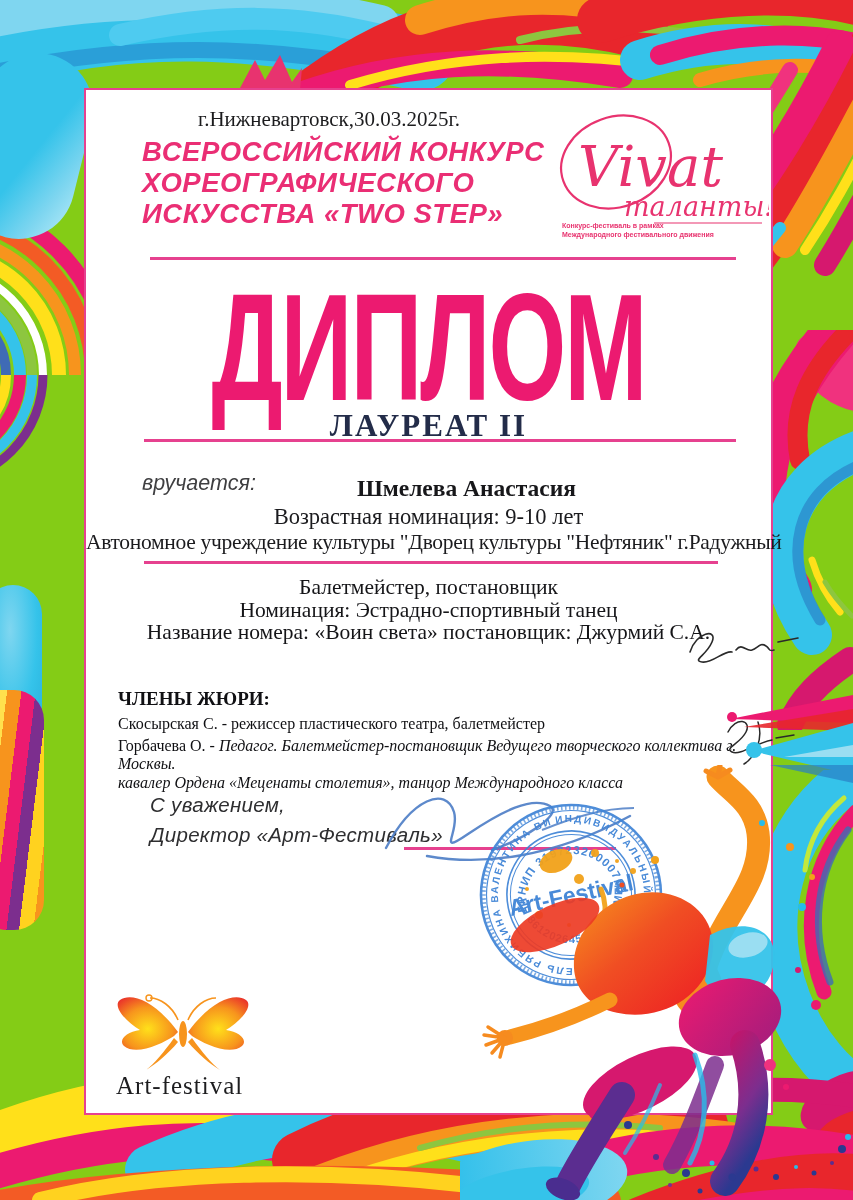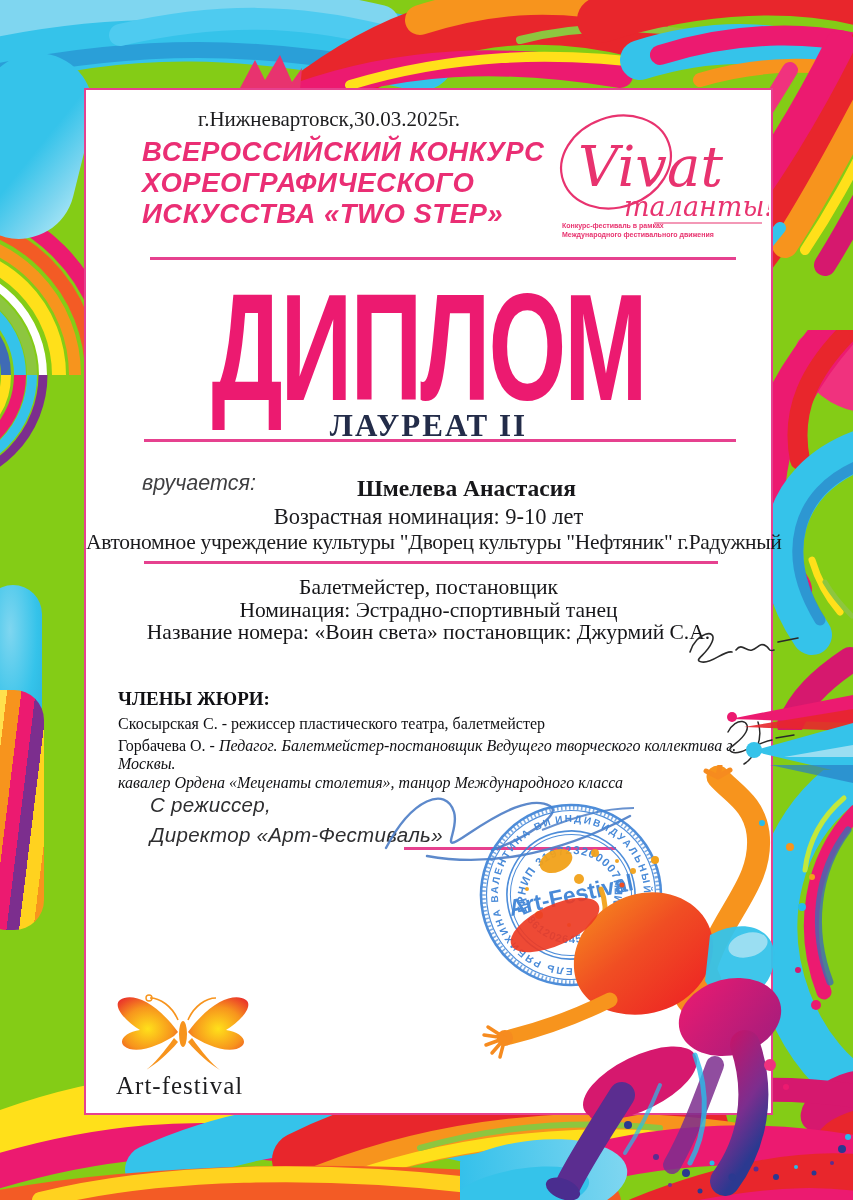--- a/index.html
+++ b/index.html
@@ -195,21 +195,21 @@
       <div class="jury-l3"><span style="position:static;">Горбачева О. -</span><span class="it" style="position:static;"> Педагог. Балетмейстер-постановщик Ведущего творческого коллектива г. Москвы.</span></div>
       <div class="jury-l4">кавалер Ордена «Меценаты столетия», танцор Международного класса</div>
     </div>
 
     <svg style="left:630px;top:622px;z-index:15;" width="85" height="55" viewBox="0 0 85 55">
       <path d="M12,20 C20,4 36,8 30,20 C24,32 8,36 16,40 C24,44 42,30 56,28 M42,10 C48,28 38,46 28,52" stroke="#2a2a2a" stroke-width="1.5" fill="none" stroke-linecap="round"></path>
       <path d="M60,26 l18,-3" stroke="#2a2a2a" stroke-width="1.4" fill="none" stroke-linecap="round"></path>
     </svg>
 
     <div class="signoff sans">
-      <div>С режиссер,</div>
+      <div>С уважением,</div>
       <div>Директор «Арт-Фестиваль»</div>
     </div>
 
     <svg style="left:286px;top:688px;z-index:5;" width="270" height="100" viewBox="0 0 270 100">
       <path d="M14,70 C40,20 74,8 82,34 C88,54 64,78 96,56 C130,33 160,18 178,28 C192,36 150,62 120,72
                M55,78 C110,88 180,80 258,38" stroke="#4f7fc7" stroke-width="2.4" fill="none" stroke-linecap="round" opacity=".92"></path>
       <path d="M170,52 C200,40 230,30 262,30" stroke="#4f7fc7" stroke-width="2" fill="none" opacity=".85"></path>
     </svg>
 
     <div class="rule sigline"></div>

